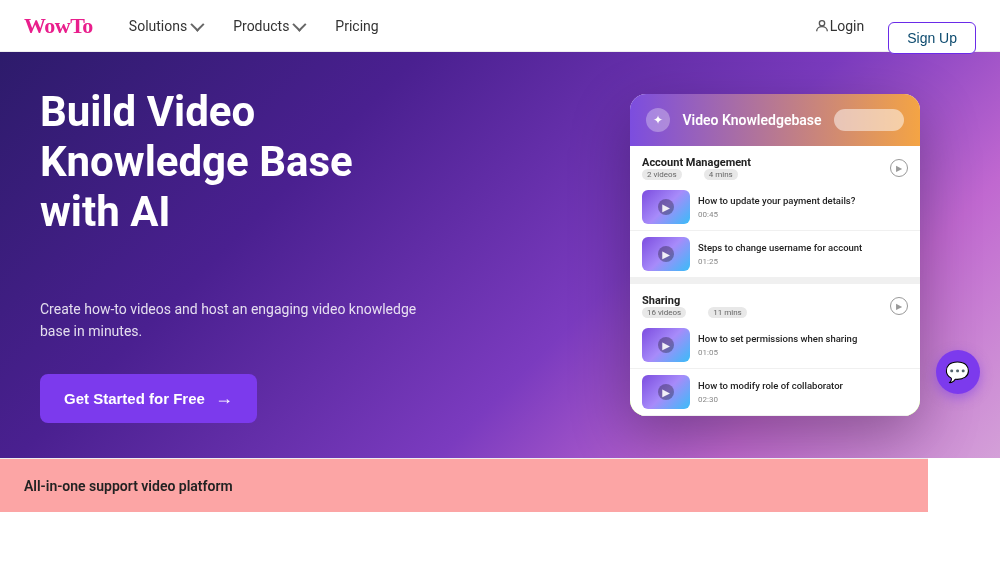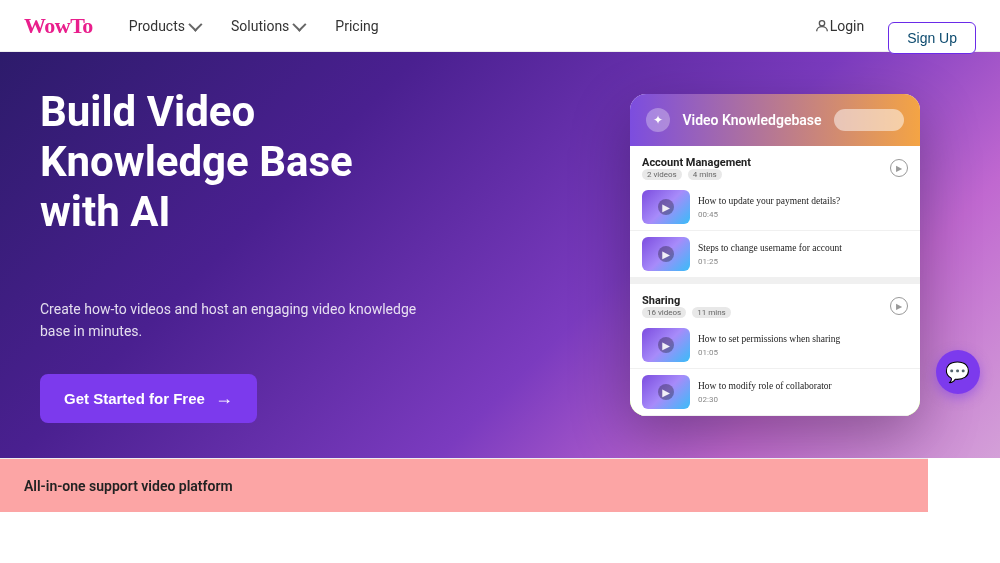--- a/index.html
+++ b/index.html
@@ -176,21 +176,21 @@
       padding: 10px 12px 4px;
       background: #fff;
     }
     .section-title {
       font-size: 11px;
       font-weight: 700;
       color: #222;
     }
     .section-meta {
       display: flex;
-      gap: 6px;
+      gap: 22px;
       align-items: center;
     }
     .section-badge {
       font-size: 8px;
       background: #e8e8e8;
       border-radius: 8px;
       padding: 1px 5px;
       color: #666;
     }
     .section-play {
@@ -235,21 +235,20 @@
       display: flex;
       align-items: center;
       justify-content: center;
     }
     .video-info {}
     .video-name {
       font-size: 9.5px;
       color: #222;
       font-weight: 500;
       line-height: 1.3;
-      font-family: Liberation Serif, serif;
     }
     .video-duration {
       font-size: 8px;
       color: #888;
       margin-top: 2px;
     }
     .section-gap { height: 6px; background: #f0f0f0; }
 
     
     .bottom-bar {
@@ -291,25 +290,25 @@
     }
   </style>
 </head>
 <body>
 
 <nav class="navbar">
   <div class="nav-left">
     <div class="nav-logo">WowTo</div>
     <div class="nav-links">
       <div class="nav-link">
+        <span>Solutions</span>
+        <span class="nav-chevron"></span>
+      </div>
+      <div class="nav-link">
         <span>Products</span>
-        <span class="nav-chevron"></span>
-      </div>
-      <div class="nav-link">
-        <span>Solutions</span>
         <span class="nav-chevron"></span>
       </div>
       <div class="nav-link">
         <span>Pricing</span>
       </div>
     </div>
   </div>
   <div class="nav-right">
     <div class="nav-login">
       <svg viewBox="0 0 24 24" fill="none" stroke="#555" stroke-width="2">

